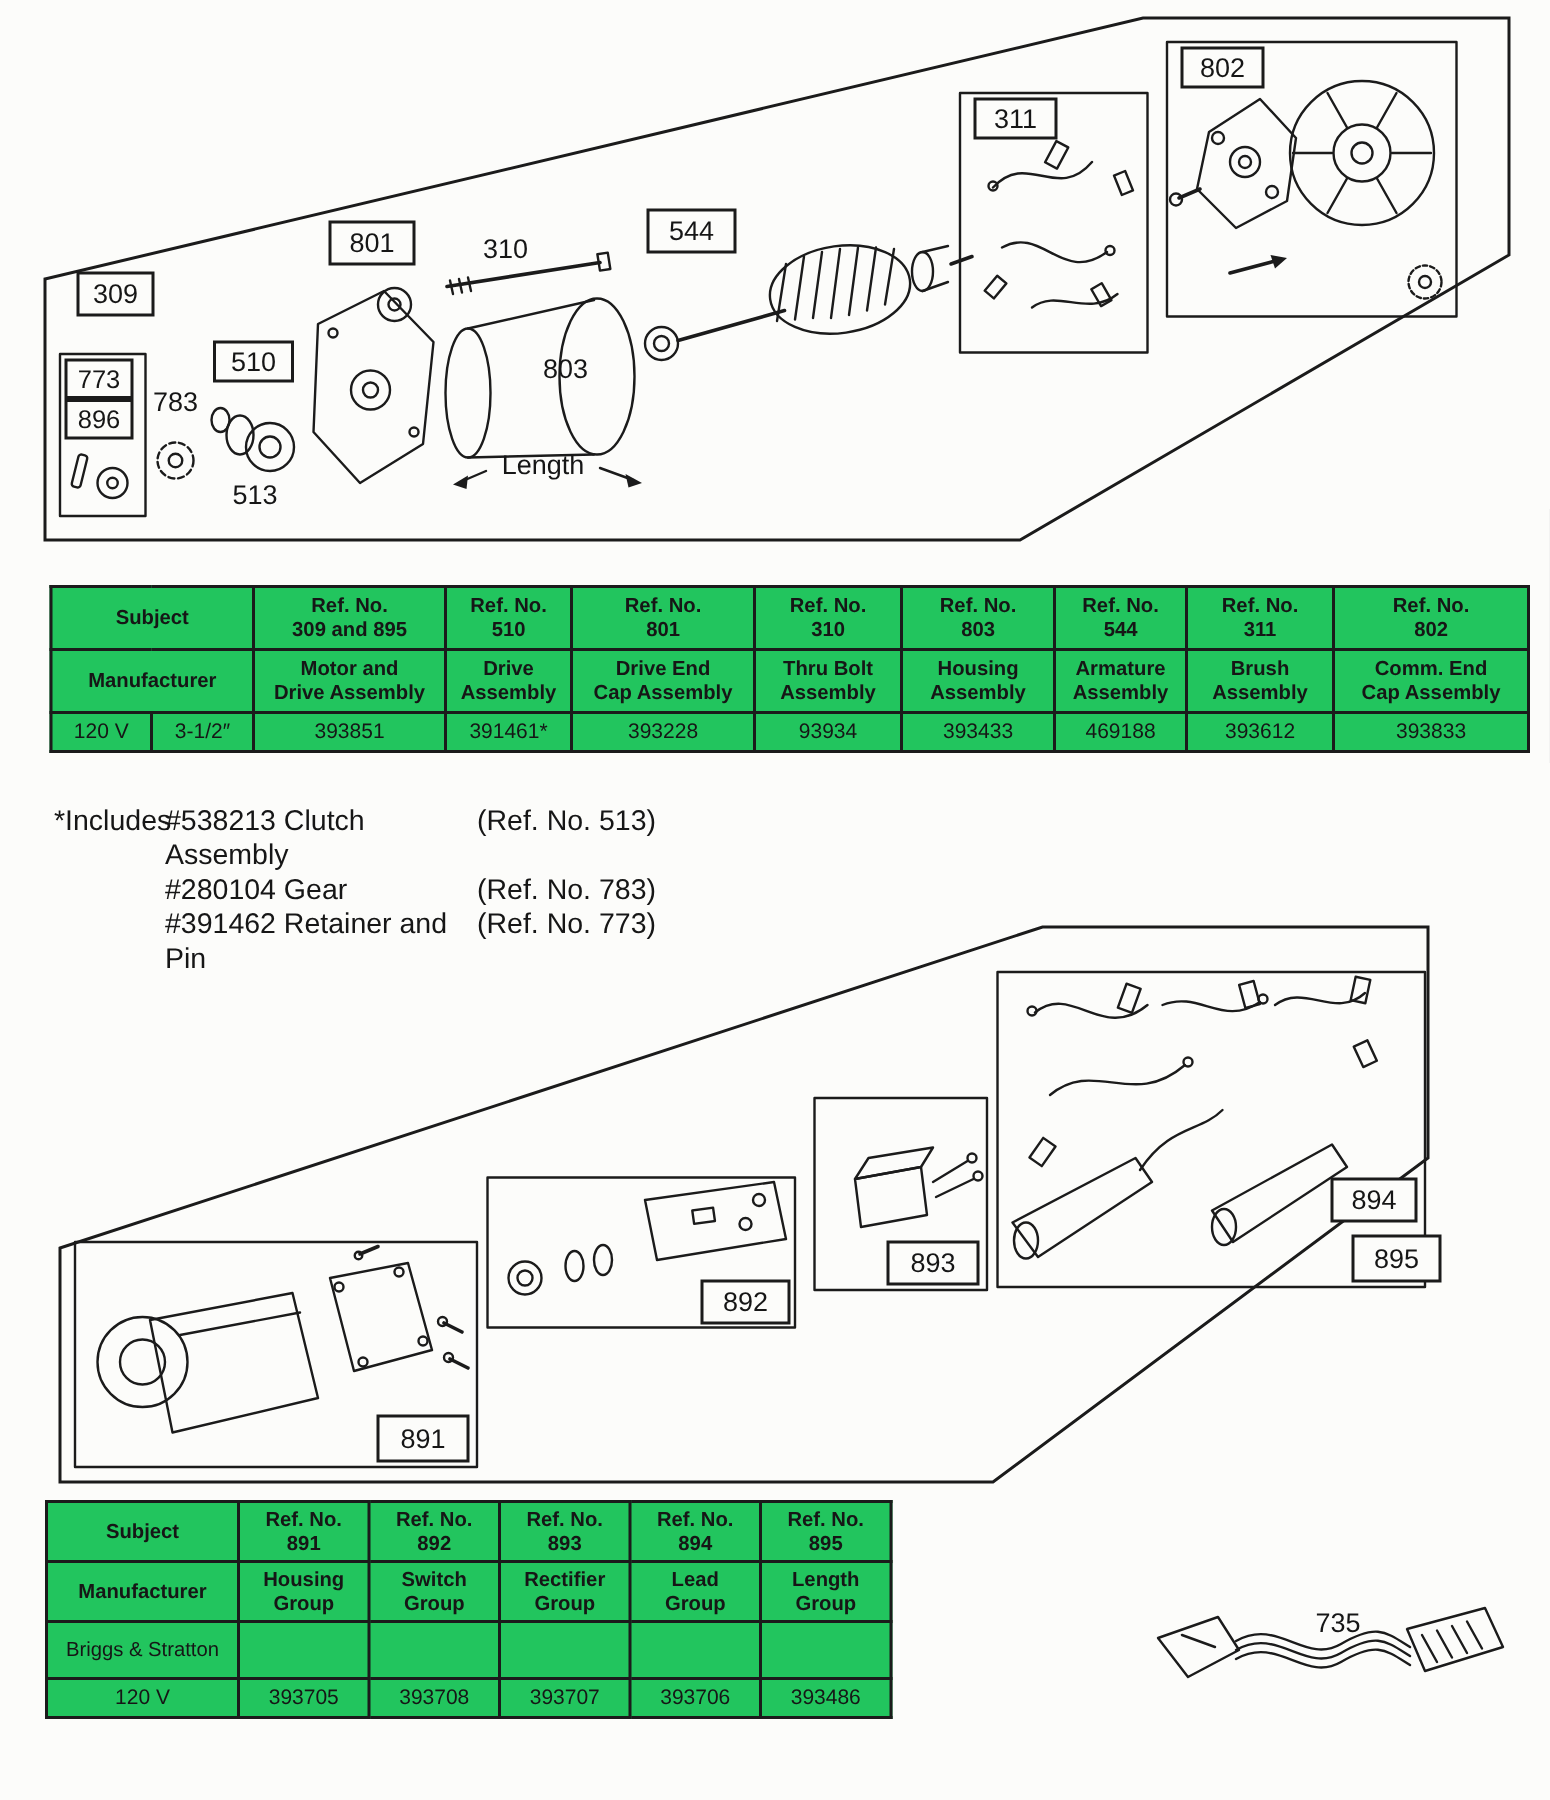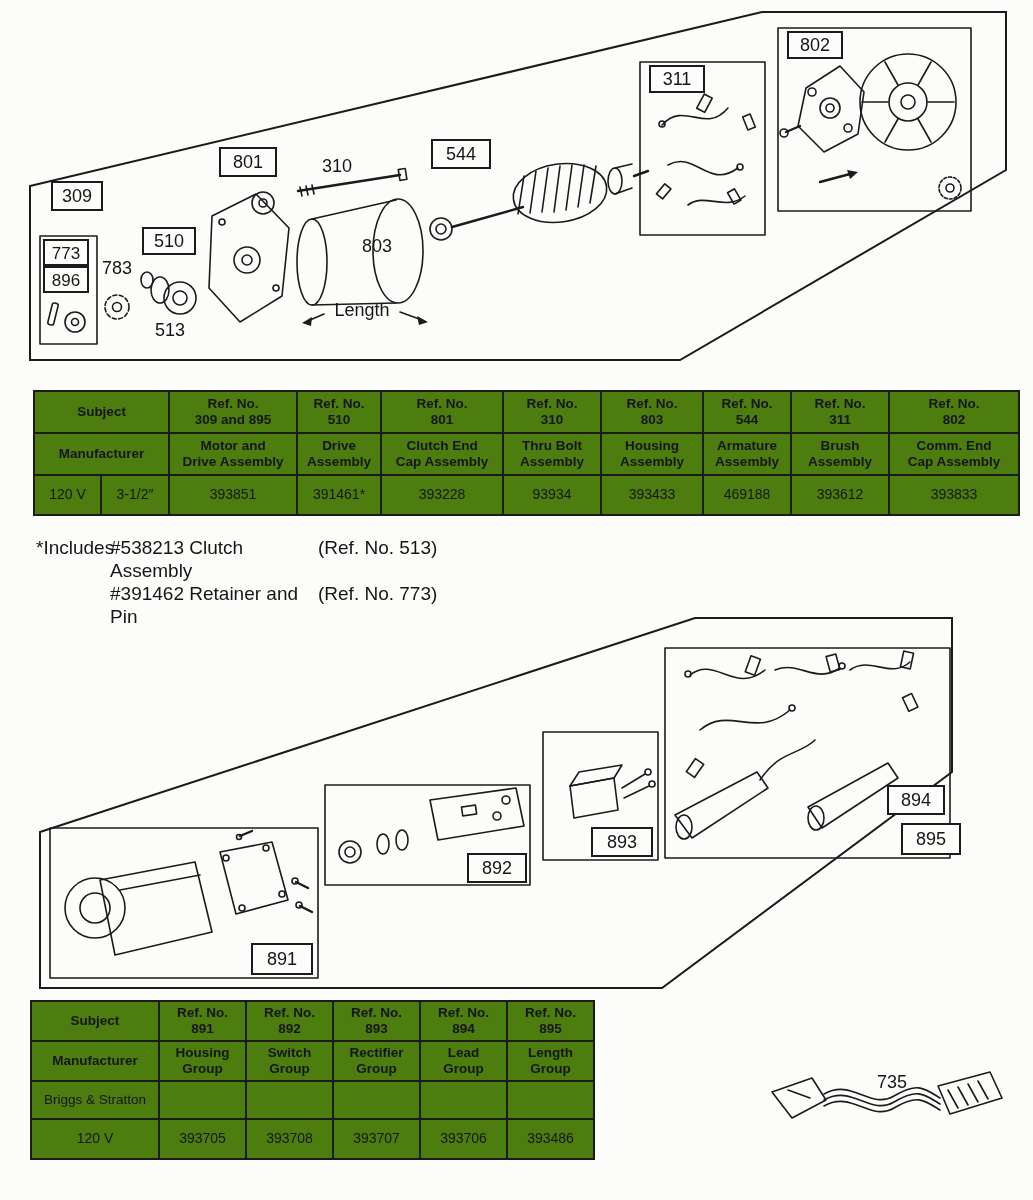--- a/index.html
+++ b/index.html
@@ -8,28 +8,28 @@
   svg{position:absolute;display:block}
   
   .ol{fill:none;stroke:#1b1b1b;stroke-width:2}
   .s{fill:none;stroke:#1b1b1b;stroke-width:1.6;stroke-linecap:round;stroke-linejoin:round}
   .s2{fill:none;stroke:#1b1b1b;stroke-width:2.4;stroke-linecap:round}
   .fillInk{fill:#1b1b1b;stroke:none}
   .cbox{fill:#fcfcfa;stroke:#1b1b1b;stroke-width:2}
   .ctext{font:400 18px "Liberation Sans",sans-serif;fill:#161616;text-anchor:middle}
   .ctextsm{font:400 17px "Liberation Sans",sans-serif;fill:#161616;text-anchor:middle}
   
-  table{border-collapse:collapse;position:absolute;table-layout:fixed;background:#4d7c0f}
+  table{border-collapse:collapse;position:absolute;table-layout:fixed;background:#22c55e}
   td{border:2px solid #1b1b1b;text-align:center;vertical-align:middle;font-size:13.5px;line-height:1.22;padding:2px 3px}
   tr.hdr td{font-weight:700}
   .pre{white-space:pre-line}
   .rA td{height:42px}
   .rB td{height:42px}
   .rC td{height:38px}
-  .rD td{height:40px;font-size:14px}
+  .rD td{height:26px;font-size:14px}
   .t2 .rA td,.t2 .rB td{height:40px}
   .t2 .rC td{height:38px}
   
   .footnotes{position:absolute;left:36px;top:536px;font-size:19px;line-height:23px}
   .fn-row{display:grid;grid-template-columns:74px 208px auto}
 </style>
 </head>
 <body>
 
 <div class="page">
@@ -200,21 +200,21 @@
 311</td>
       <td class="pre">Ref. No.
 802</td>
     </tr>
     <tr class="hdr rB">
       <td colspan="2">Manufacturer</td>
       <td class="pre">Motor and
 Drive Assembly</td>
       <td class="pre">Drive
 Assembly</td>
-      <td class="pre">Clutch End
+      <td class="pre">Drive End
 Cap Assembly</td>
       <td class="pre">Thru Bolt
 Assembly</td>
       <td class="pre">Housing
 Assembly</td>
       <td class="pre">Armature
 Assembly</td>
       <td class="pre">Brush
 Assembly</td>
       <td class="pre">Comm. End
@@ -233,20 +233,25 @@
       <td>393833</td>
     </tr>
   </tbody>
     </table>
 
   <div class="footnotes">
     <div class="fn-row">
       <span>*Includes</span>
       <span>#538213 Clutch Assembly</span>
       <span>(Ref. No. 513)</span>
+    </div>
+    <div class="fn-row">
+      <span></span>
+      <span>#280104 Gear</span>
+      <span>(Ref. No. 783)</span>
     </div>
     <div class="fn-row">
       <span></span>
       <span>#391462 Retainer and Pin</span>
       <span>(Ref. No. 773)</span>
     </div>
   </div>
 
   <svg style="left:0;top:600px" width="1033" height="395" viewBox="0 0 1033 395">
     <polygon class="ol" points="40,232 695,18 952,18 952,172 662,388 40,388"></polygon>

